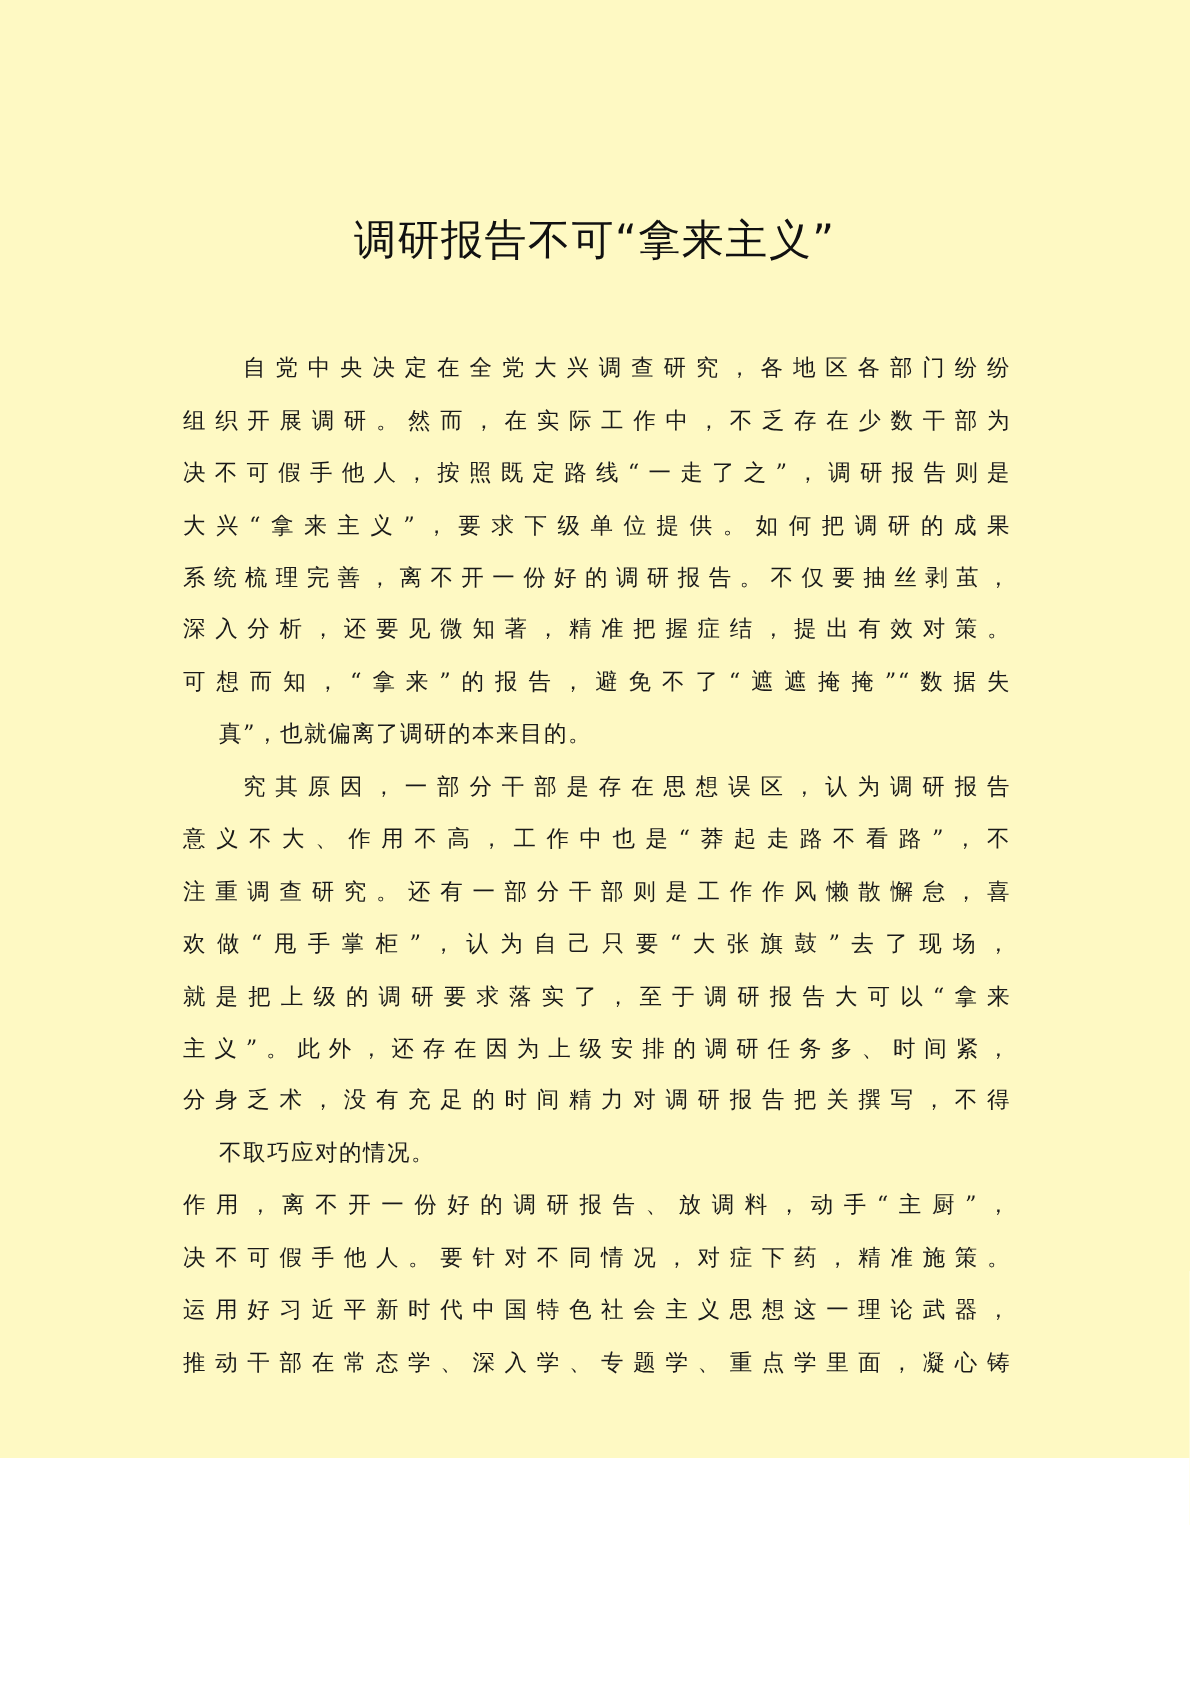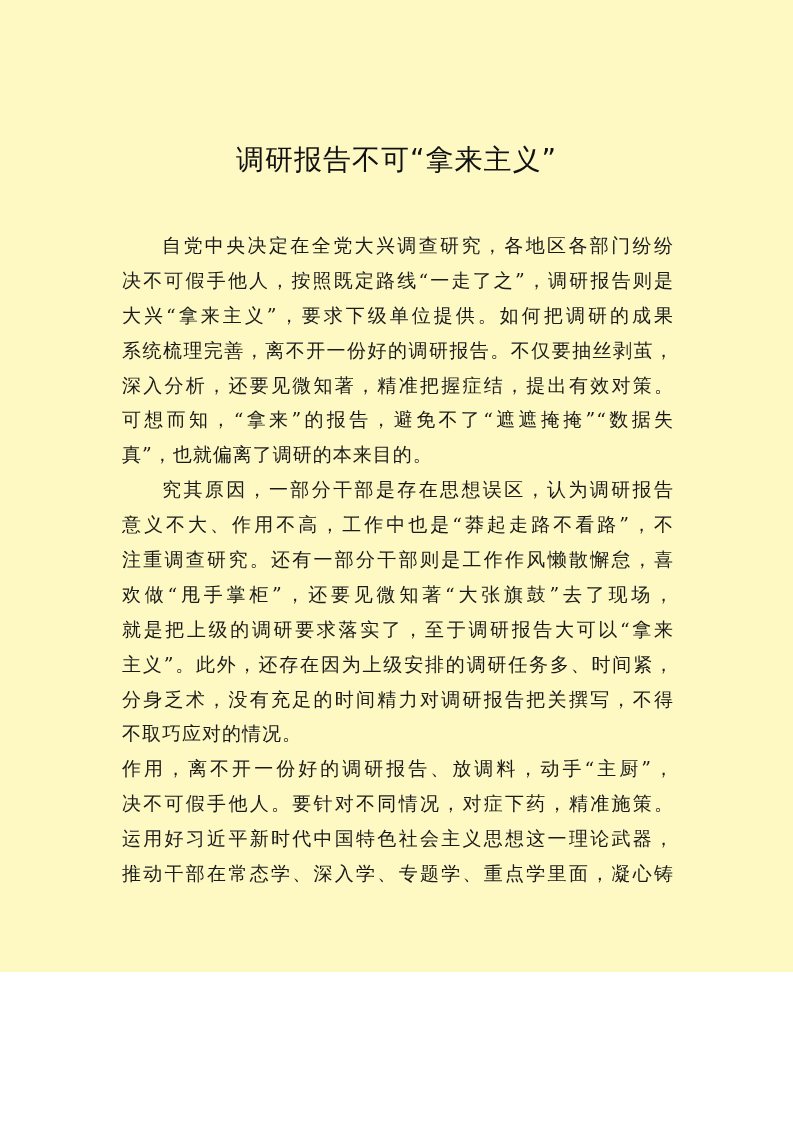--- a/index.html
+++ b/index.html
@@ -6,50 +6,51 @@
     body { width: 793px; height: 1122px; position: relative; overflow: hidden; }
     .page { position: absolute; left: 0; top: 0; width: 793px; height: 972px; background: #fef9c3; padding-left: 44px; }
     .title {
       position: absolute; left: 0; width: 793px; top: 140px;
       text-align: center; font-family: "DejaVu Sans", "Liberation Sans", sans-serif;
       font-size: 28px; color: #111111; letter-spacing: 1px; line-height: 40px;
     }
     .body {
       position: absolute; left: 122px; top: 228px; width: 552px;
       font-family: "DejaVu Serif", "Liberation Serif", serif;
-      font-size: 19px; color: #1a1a1a;
+      font-size: 15px; color: #1a1a1a;
     }
     .line {
       height: 34.9px; line-height: 34.9px; white-space: nowrap;
       text-align: justify; text-align-last: justify; letter-spacing: 1px;
     }
-    .line.last { text-align-last: left; }
+    .line.last { text-align-last: left; margin-left: 24px; }
     .line.indent { padding-left: 40px; }
   </style>
 </head>
 <body>
 
 <div class="page">
   <div class="title">调研报告不可“拿来主义”</div>
 
   <div class="body">
     <div>
       <div class="line indent">自党中央决定在全党大兴调查研究，各地区各部门纷纷</div>
+      <div class="line">组织开展调研。然而，在实际工作中，不乏存在少数干部为</div>
       <div class="line">决不可假手他人，按照既定路线“一走了之”，调研报告则是</div>
       <div class="line">大兴“拿来主义”，要求下级单位提供。如何把调研的成果</div>
       <div class="line">系统梳理完善，离不开一份好的调研报告。不仅要抽丝剥茧，</div>
       <div class="line">深入分析，还要见微知著，精准把握症结，提出有效对策。</div>
       <div class="line">可想而知，“拿来”的报告，避免不了“遮遮掩掩”“数据失</div>
       <div class="line last">真”，也就偏离了调研的本来目的。</div>
     </div>
     <div>
       <div class="line indent">究其原因，一部分干部是存在思想误区，认为调研报告</div>
       <div class="line">意义不大、作用不高，工作中也是“莽起走路不看路”，不</div>
       <div class="line">注重调查研究。还有一部分干部则是工作作风懒散懈怠，喜</div>
-      <div class="line">欢做“甩手掌柜”，还要见微知著“大张旗鼓”去了现场，</div>
+      <div class="line">欢做“甩手掌柜”，认为自己只要“大张旗鼓”去了现场，</div>
       <div class="line">就是把上级的调研要求落实了，至于调研报告大可以“拿来</div>
       <div class="line">主义”。此外，还存在因为上级安排的调研任务多、时间紧，</div>
       <div class="line">分身乏术，没有充足的时间精力对调研报告把关撰写，不得</div>
       <div class="line last">不取巧应对的情况。</div>
     </div>
     <div>
       <div class="line">作用，离不开一份好的调研报告、放调料，动手“主厨”，</div>
       <div class="line">决不可假手他人。要针对不同情况，对症下药，精准施策。</div>
       <div class="line">运用好习近平新时代中国特色社会主义思想这一理论武器，</div>
       <div class="line">推动干部在常态学、深入学、专题学、重点学里面，凝心铸</div>

